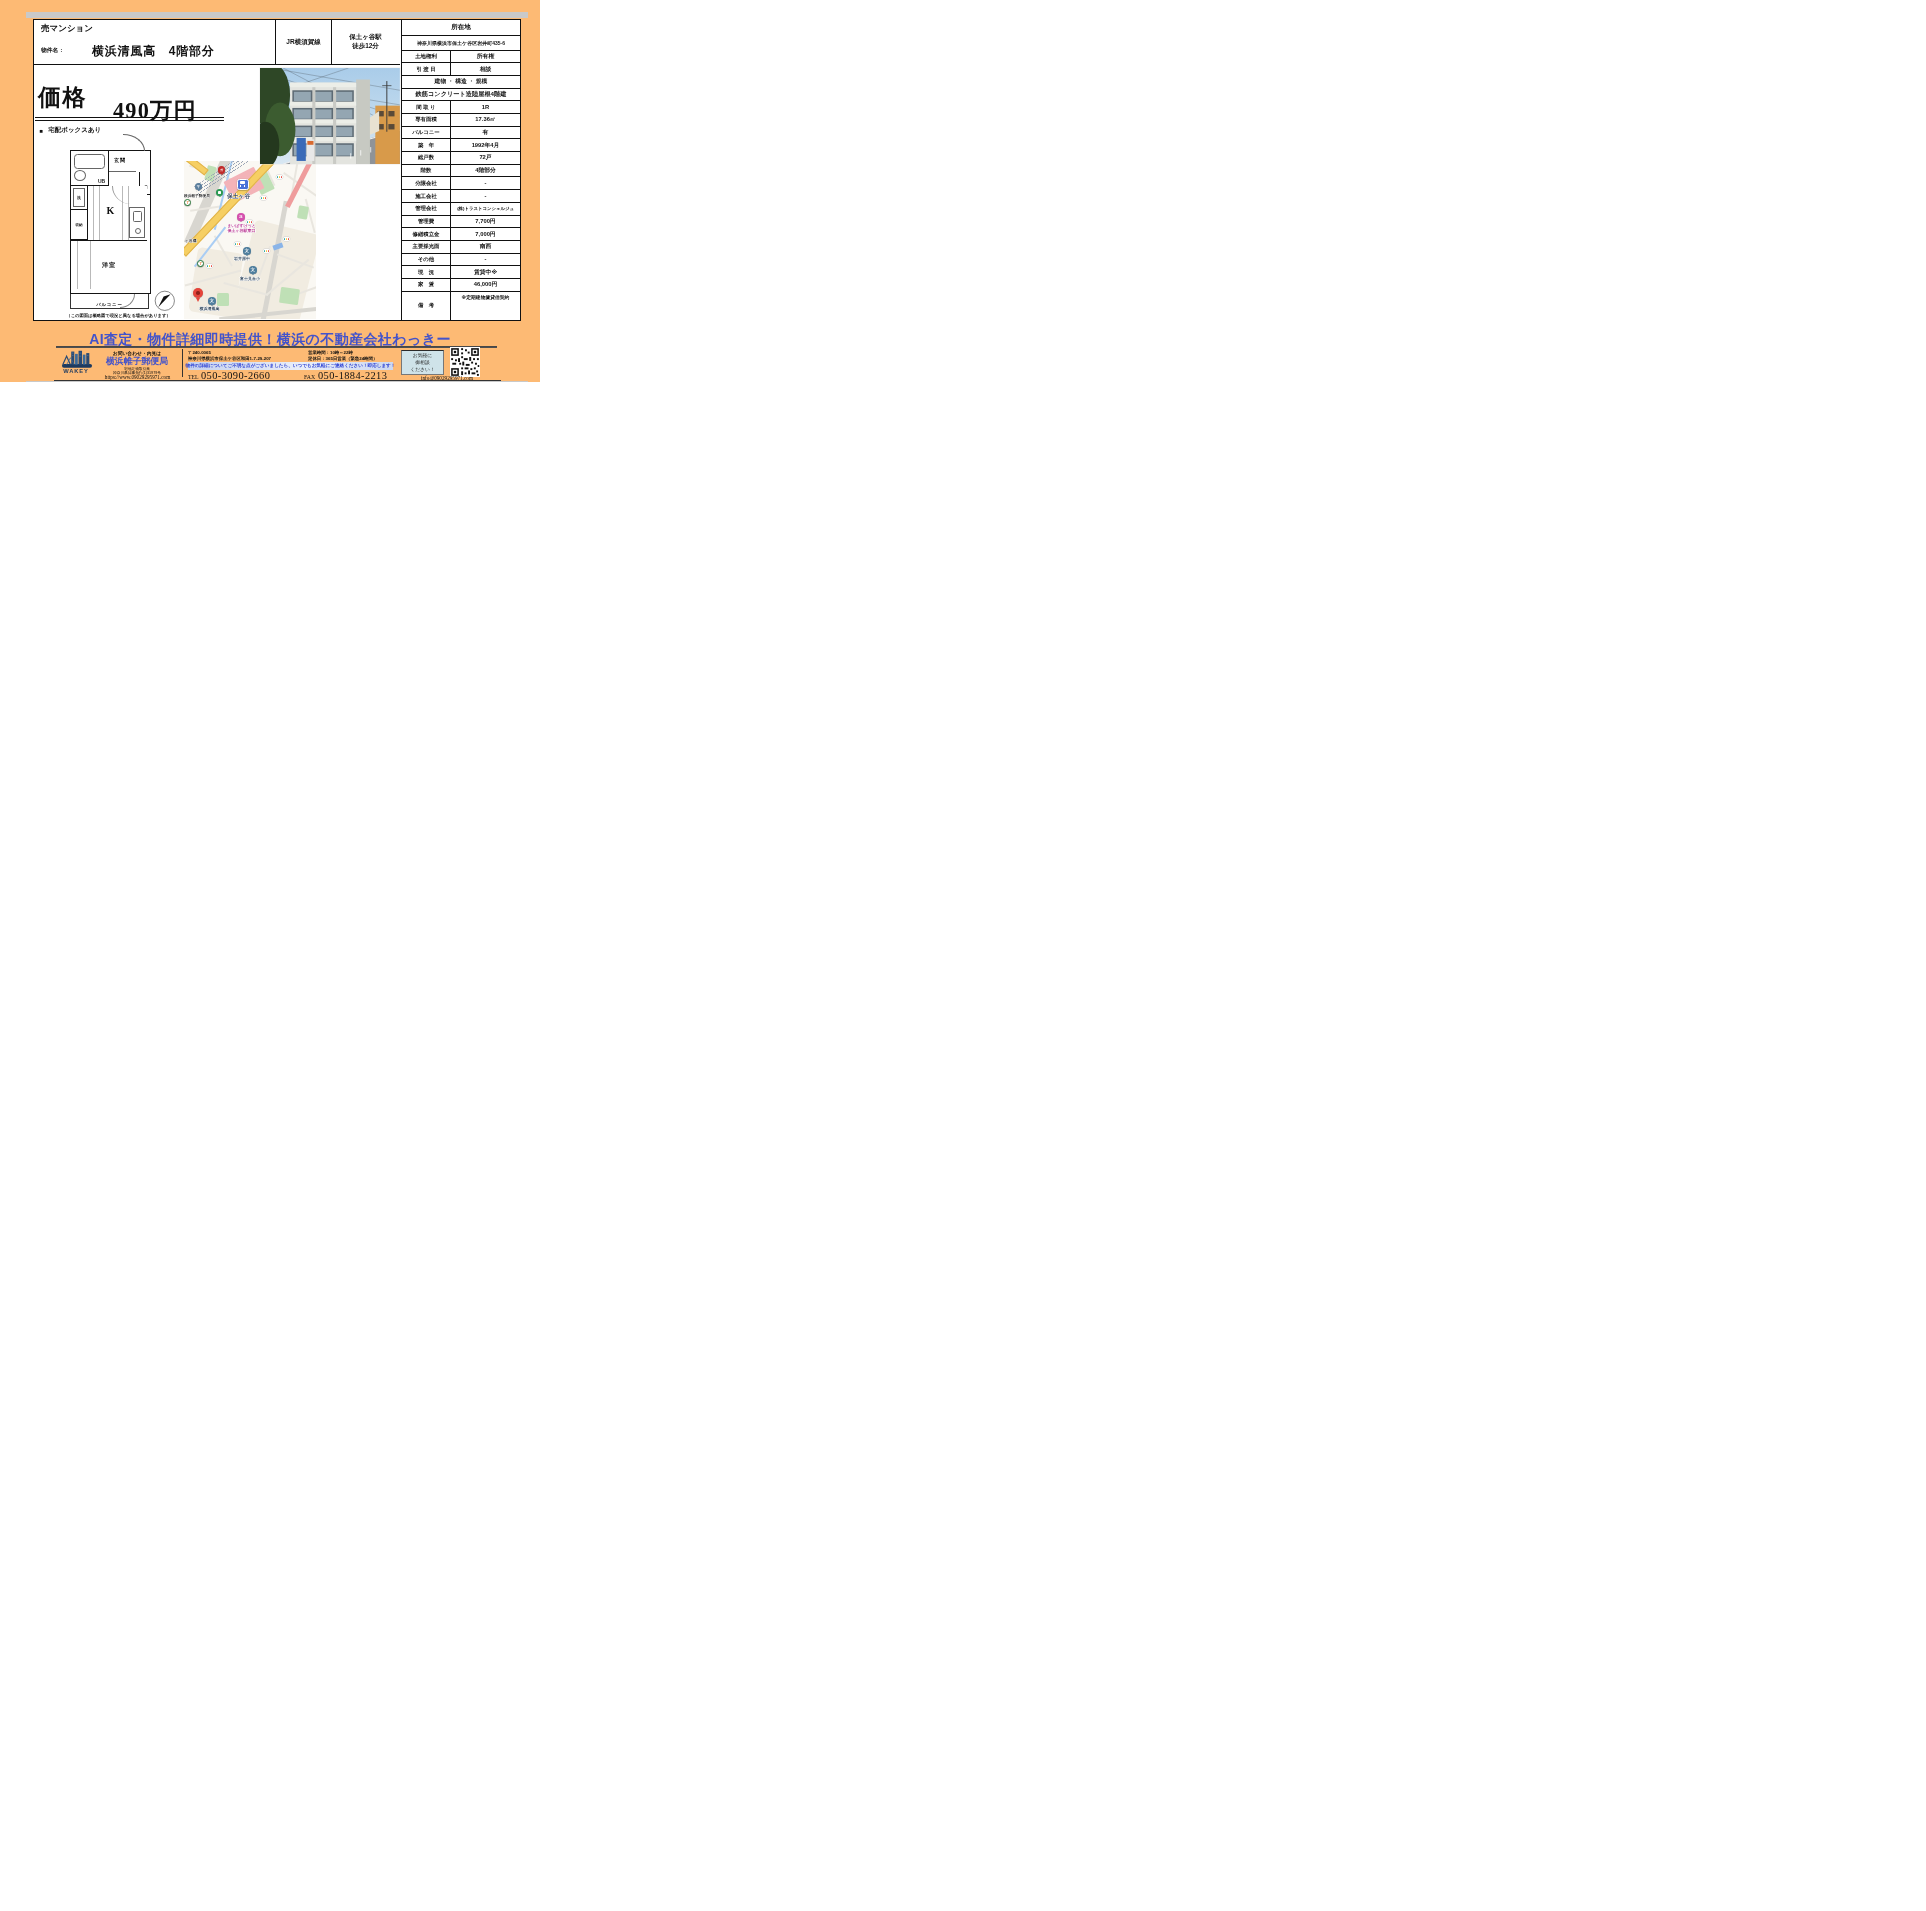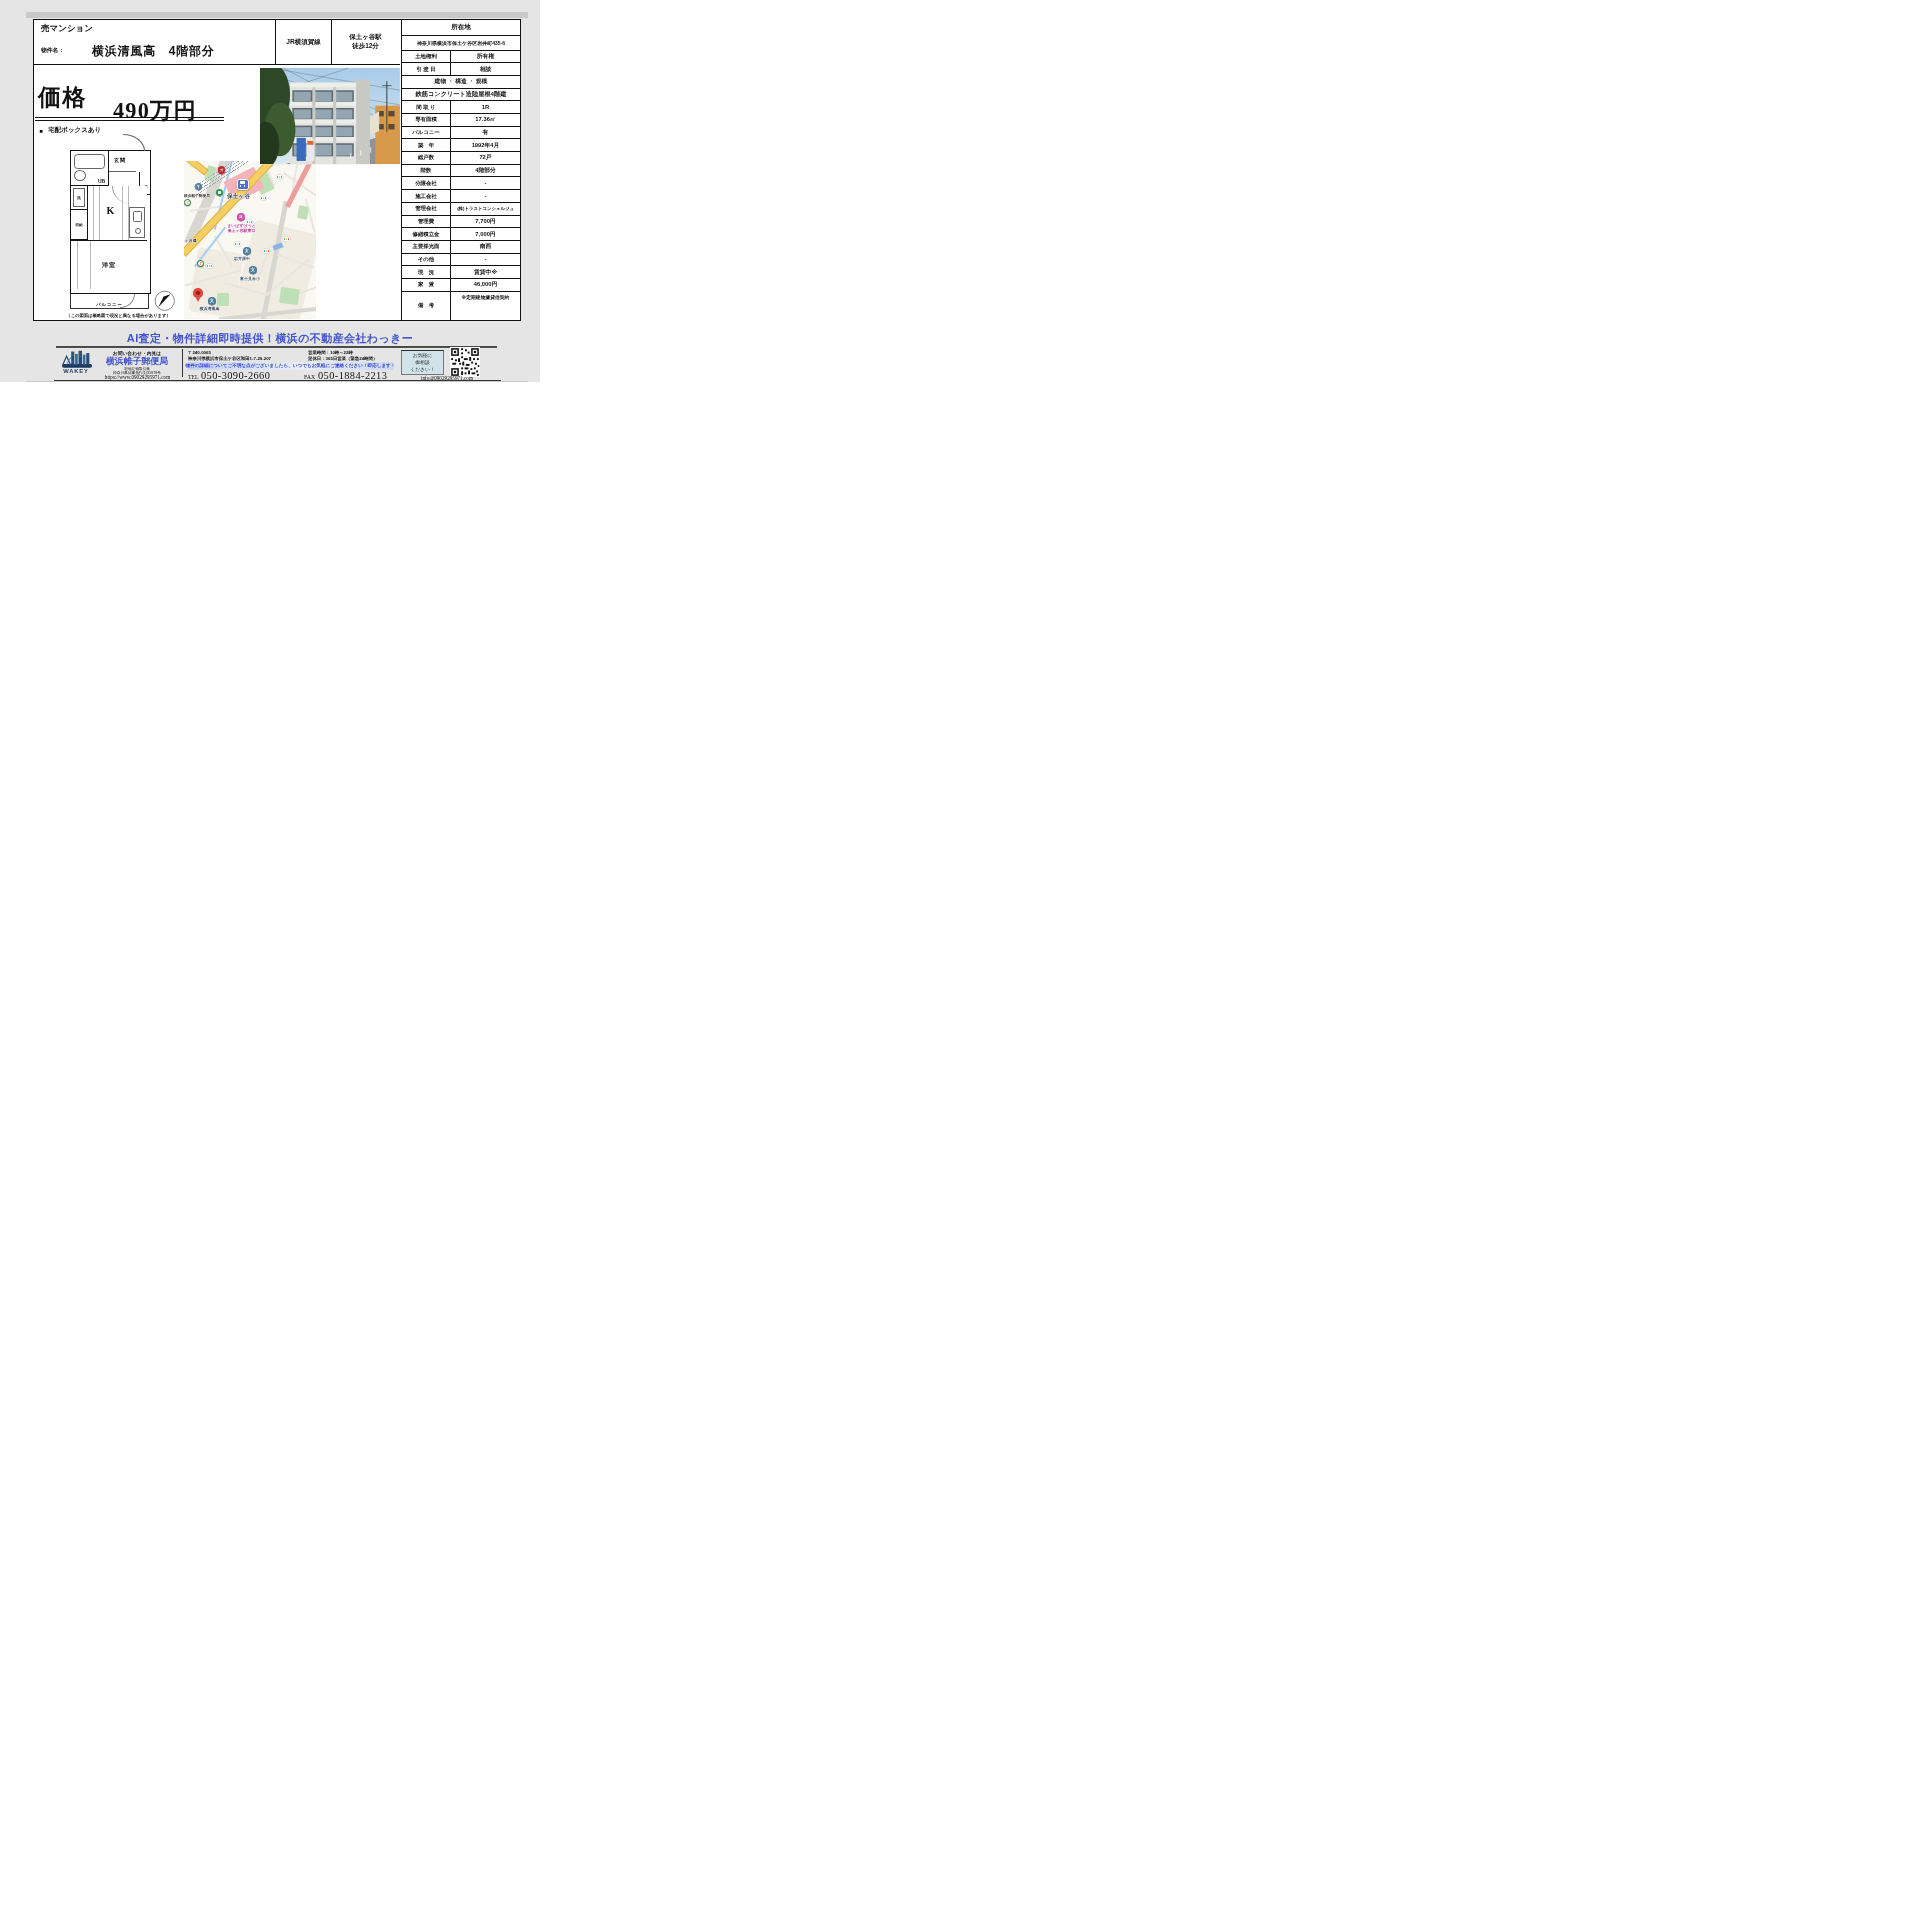--- a/index.html
+++ b/index.html
@@ -1,16 +1,16 @@
 <!DOCTYPE html>
 <html style="font-size:6.2px"><head>
 <meta charset="utf-8">
 <style>
   html,body{margin:0;padding:0;background:#fff;}
-  .page{position:relative;width:540px;height:382px;background:#e5e5e5;overflow:hidden;
+  .page{position:relative;width:540px;height:382px;background:#fdba74;overflow:hidden;
         font-family:"Liberation Sans","DejaVu Sans",sans-serif;color:#111;}
   .abs{position:absolute;}
   .gbar{position:absolute;background:#c9c9c9;}
   
   .main-box{position:absolute;left:33px;top:19px;width:488px;height:302px;border:1.2px solid #111;box-sizing:border-box;background:#fff;}
   .title-cell{position:absolute;left:0;top:0;width:242px;height:45px;border-right:1.2px solid #111;border-bottom:1.2px solid #111;box-sizing:border-box;}
   .prop-type{position:absolute;left:7px;top:3.1px;font-size:8.5px;font-weight:bold;}
   .name-label{position:absolute;left:7px;bottom:9.2px;font-size:5.8px;font-weight:bold;}
   .prop-name{position:absolute;left:58px;bottom:3.9px;font-size:12px;font-weight:bold;letter-spacing:0.8px;white-space:nowrap;}
   .rail-cell{position:absolute;left:242px;top:0;width:56px;height:45px;border-right:1.2px solid #111;border-bottom:1.2px solid #111;box-sizing:border-box;display:flex;align-items:center;justify-content:center;font-size:6.5px;font-weight:bold;}
@@ -96,21 +96,21 @@
   .tl{position:absolute;width:6.5px;height:3.5px;background:#fff;border-radius:1.9px;box-shadow:0 0 0 0.4px #cfcfcf;display:flex;align-items:center;justify-content:space-evenly;}
   .tl i{width:1.5px;height:1.5px;border-radius:50%;}
   .tl .c1{background:#2aa7a0;}.tl .c2{background:#f2c238;}.tl .c3{background:#e84b3c;}
   .train-ic{position:absolute;width:9.6px;height:9.6px;background:#4a72d8;border:0.8px solid #fff;border-radius:2.3px;box-shadow:0 0.4px 1.2px rgba(0,0,0,.4);box-sizing:content-box;}
   .train-ic .tw{display:block;margin:1.5px auto 0;width:5px;height:3.1px;background:#fff;border-radius:0.8px;}
   .train-ic .td{display:block;margin:1.2px auto 0;width:5px;height:1.2px;border-left:1.2px solid #fff;border-right:1.2px solid #fff;box-sizing:border-box;}
   .st-label{font-size:5.8px;color:#3d4b66;}
   
   .photo{position:absolute;left:226px;top:3.1px;width:140px;height:96px;z-index:2;box-shadow:0 0 0 0.4px #e5e5e5;}
   
-  .banner{position:absolute;left:0;top:331px;width:100%;text-align:center;font-size:11px;font-weight:bold;color:#4353cb;letter-spacing:0.4px;}
+  .banner{position:absolute;left:0;top:331px;width:100%;text-align:center;font-size:14px;font-weight:bold;color:#4353cb;letter-spacing:0.4px;}
   .divider{position:absolute;left:56px;top:346px;width:441px;height:2.3px;background:linear-gradient(180deg,#666,#222 55%,#888);}
   .lead{position:absolute;left:93px;top:350px;width:88px;text-align:center;font-size:4.8px;font-weight:bold;}
   .company{position:absolute;left:93px;top:355px;width:88px;text-align:center;font-size:8.9px;font-weight:bold;color:#4353cb;white-space:nowrap;}
   .lic1{position:absolute;left:93px;top:366px;width:88px;text-align:center;font-size:3.7px;}
   .lic2{position:absolute;left:93px;top:370px;width:88px;text-align:center;font-size:3.7px;}
   .url{position:absolute;left:89px;top:374px;width:97px;text-align:center;font-size:5.2px;font-family:"Liberation Serif",serif;}
   .wakey-txt{position:absolute;left:60px;top:368px;width:32px;text-align:center;font-size:5.8px;font-weight:bold;color:#1d3a5f;letter-spacing:0.8px;}
   .vdiv{position:absolute;left:182px;top:349px;width:0.4px;height:28px;background:#333;}
   .postal{position:absolute;left:188px;top:350px;font-size:4.4px;font-weight:bold;}
   .addr2{position:absolute;left:188px;top:356px;font-size:4.4px;font-weight:bold;}

